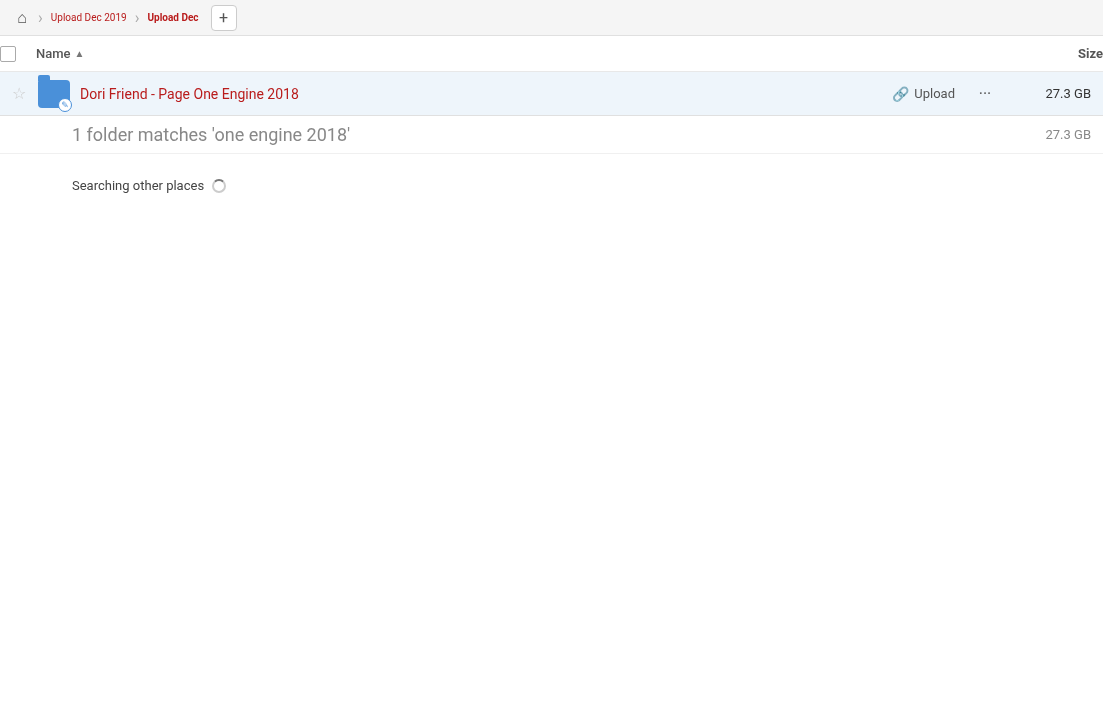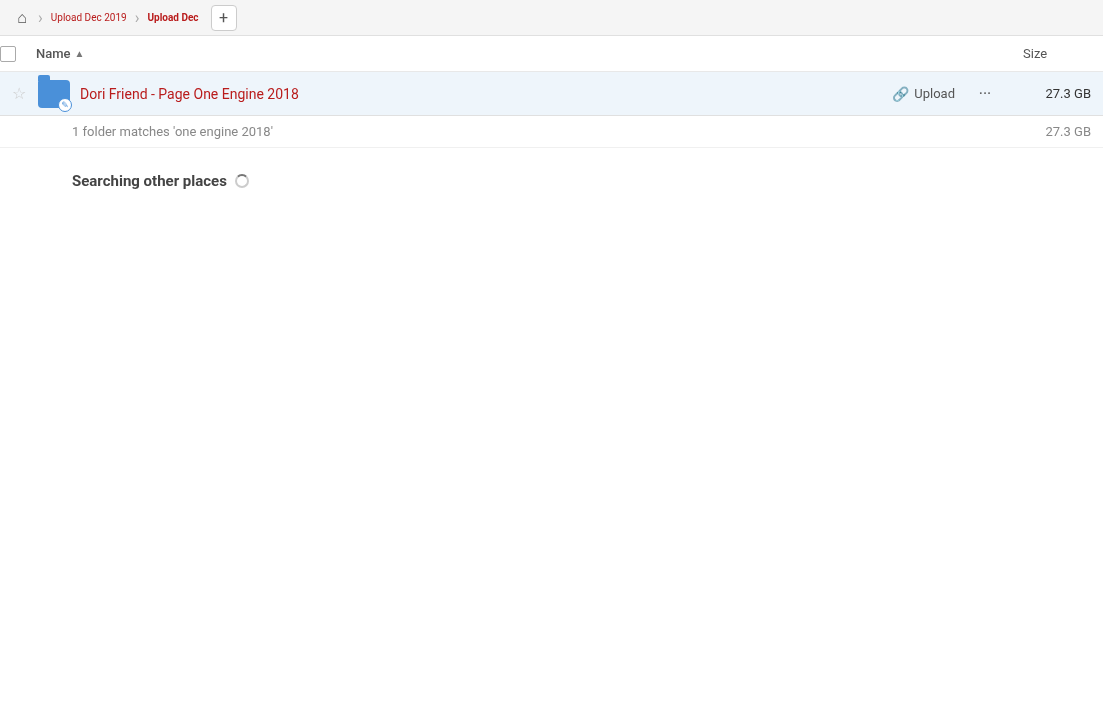--- a/index.html
+++ b/index.html
@@ -85,21 +85,22 @@
     .col-name {
       flex: 1;
       display: flex;
       align-items: center;
       gap: 4px;
       cursor: pointer;
       font-weight: 500;
     }
     .col-size {
       width: 80px;
-      font-weight: 400;
+      text-align: right;
+      font-weight: 700;
     }
     .sort-arrow {
       font-size: 10px;
       color: #777;
     }
 
     
     .file-row {
       display: flex;
       align-items: center;
@@ -198,40 +199,40 @@
     
     .summary-row {
       display: flex;
       align-items: center;
       padding: 8px 12px 8px 72px;
       border-bottom: 1px solid #f0f0f0;
     }
     .summary-text {
       flex: 1;
       color: #888;
-      font-size: 13px;
+      font-size: 18px;
     }
     .summary-size {
       width: 80px;
       text-align: right;
       color: #888;
       font-size: 13px;
     }
 
     
     .searching-section {
       padding: 24px 12px 8px 72px;
       display: flex;
       align-items: center;
       gap: 8px;
     }
     .searching-text {
-      font-size: 15px;
+      font-size: 13px;
       color: #444;
-      font-weight: 700;
+      font-weight: 400;
     }
     .spinner {
       width: 14px;
       height: 14px;
       border: 2px solid #ccc;
       border-top-color: #777;
       border-radius: 50%;
       animation: spin 0.8s linear infinite;
       display: inline-block;
     }

